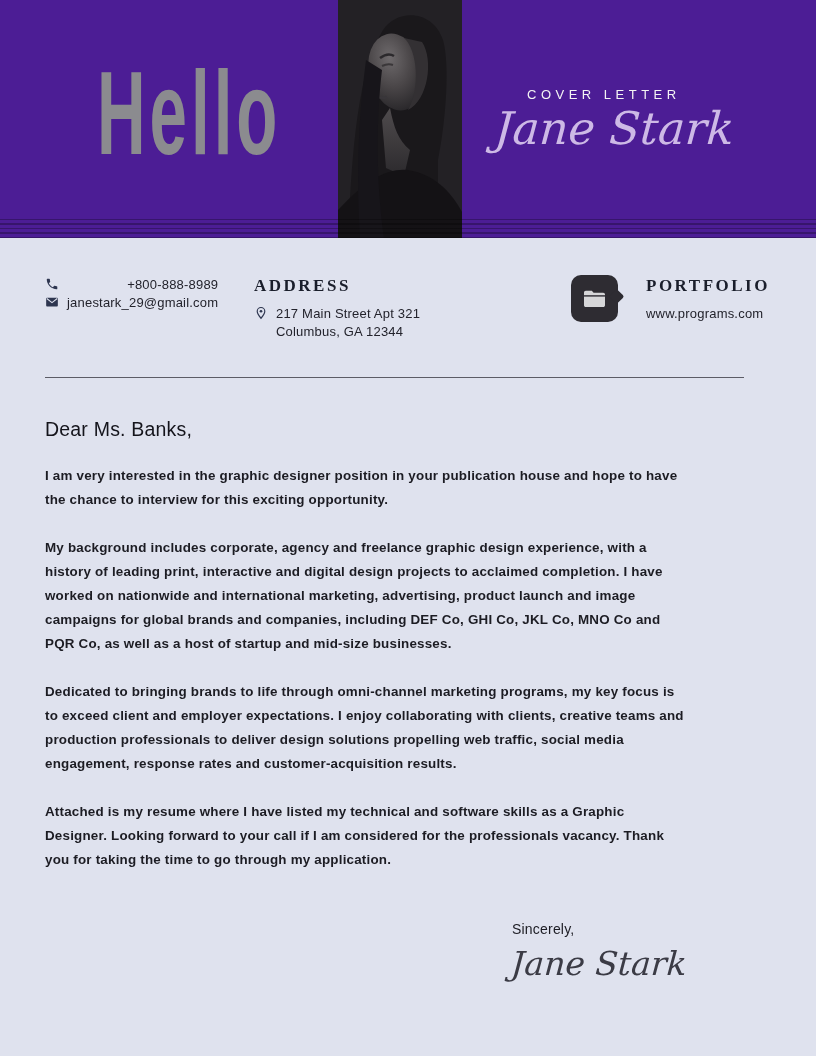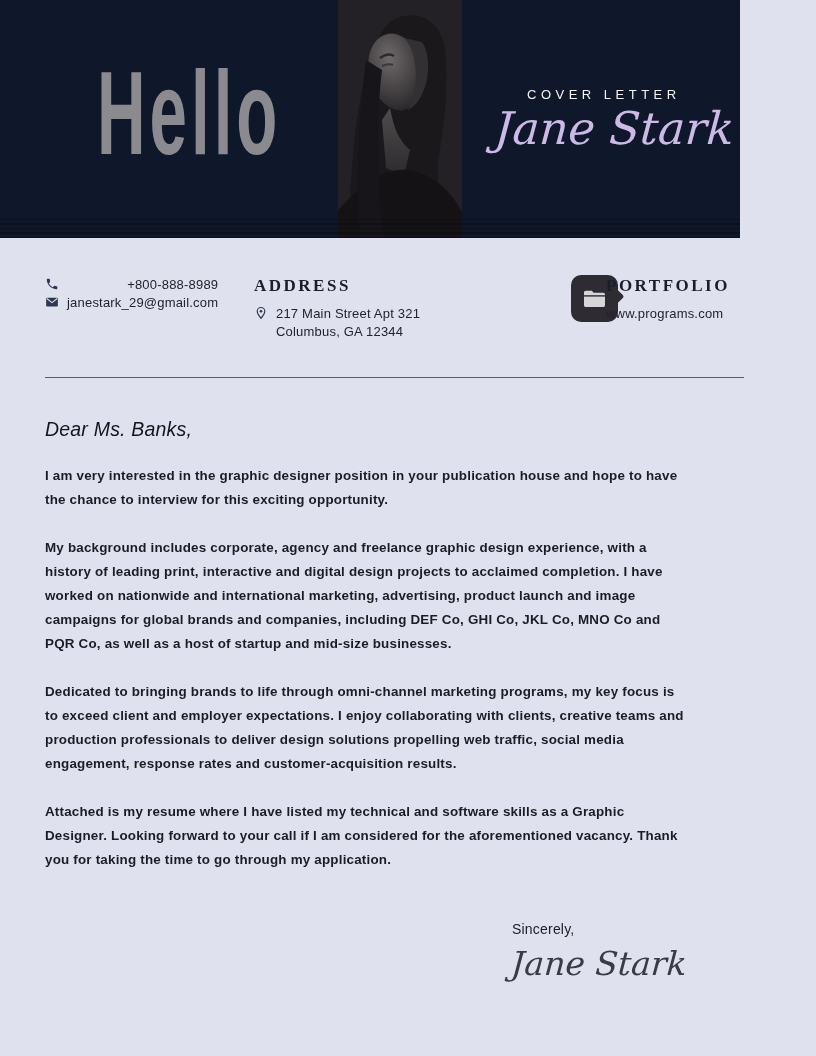--- a/index.html
+++ b/index.html
@@ -5,22 +5,22 @@
   html,body{margin:0;padding:0;}
   .page{
     position:relative;
     width:816px;height:1056px;
     background:#dfe2ee;
     font-family:"Liberation Sans",sans-serif;
     overflow:hidden;
   }
   
   .header{
-    position:absolute;left:0;top:0;width:740px;height:238px;
-    background:#0f172a;
+    position:absolute;left:0;top:0;width:816px;height:238px;
+    background:#4c1d95;
   }
   .scanlines{
     position:absolute;left:0;bottom:0;width:100%;height:22px;
     background:repeating-linear-gradient(to bottom,transparent 0 3px,rgba(0,0,0,.28) 3px 4.5px);
   }
   .portrait{
     position:absolute;left:338px;top:0;width:124px;height:238px;
   }
   .hello{
     position:absolute;left:97px;top:54px;
@@ -46,21 +46,21 @@
   }
   
   .info-heading{
     font-family:"Liberation Serif","DejaVu Serif",serif;
     font-size:17px;font-weight:bold;letter-spacing:2.5px;
     color:#1a1e2b;margin:0 0 9px 0;white-space:nowrap;
   }
   .info-col{position:absolute;top:276px;}
   .col-contact{left:45px;}
   .col-address{left:254px;}
-  .col-portfolio-text{left:606px;}
+  .col-portfolio-text{left:646px;}
   .info-row{
     display:flex;align-items:center;gap:8px;
     font-size:13px;color:#23232c;letter-spacing:.2px;
     height:16px;margin-bottom:2px;white-space:nowrap;justify-content:space-between;
   }
   .info-row .ico{width:14px;height:14px;flex:0 0 14px;display:block;}
   .indent{padding-left:22px;}
   .portfolio-badge{
     position:absolute;left:571px;top:275px;width:47px;height:47px;
     background:#2e2c32;border-radius:10px;
@@ -72,21 +72,21 @@
   .portfolio-badge .folder{
     position:absolute;left:12px;top:14px;
   }
   
   .divider{
     position:absolute;left:45px;top:377px;width:699px;height:1px;
     background:#5c5c66;
   }
   .salutation{
     position:absolute;left:45px;top:418px;
-    font-size:19.5px;color:#14141b;letter-spacing:.2px;font-style:italic;
+    font-size:19.5px;color:#14141b;letter-spacing:.2px;
   }
   .letter-body{
     position:absolute;left:45px;top:464px;width:640px;
   }
   .letter-body p{
     margin:0 0 24px 0;
     font-size:13.4px;line-height:24px;letter-spacing:.2px;
     color:#1c1c23;
     font-weight:bold;
   }
@@ -192,19 +192,19 @@
   </div>
 
   <div class="divider"></div>
 
   <div class="salutation">Dear Ms. Banks,</div>
 
   <div class="letter-body">
     <p>I am very interested in the graphic designer position in your publication house and hope to have the chance to interview for this exciting opportunity.</p>
     <p>My background includes corporate, agency and freelance graphic design experience, with a history of leading print, interactive and digital design projects to acclaimed completion. I have worked on nationwide and international marketing, advertising, product launch and image campaigns for global brands and companies, including DEF Co, GHI Co, JKL Co, MNO Co and PQR Co, as well as a host of startup and mid-size businesses.</p>
     <p>Dedicated to bringing brands to life through omni-channel marketing programs, my key focus is to exceed client and employer expectations. I enjoy collaborating with clients, creative teams and production professionals to deliver design solutions propelling web traffic, social media engagement, response rates and customer-acquisition results.</p>
-    <p>Attached is my resume where I have listed my technical and software skills as a Graphic Designer. Looking forward to your call if I am considered for the aforementioned vacancy. Thank you for taking the time to go through my application.</p>
+    <p>Attached is my resume where I have listed my technical and software skills as a Graphic Designer. Looking forward to your call if I am considered for the professionals vacancy. Thank you for taking the time to go through my application.</p>
   </div>
 
   <div class="closing">Sincerely,</div>
   <div class="signature script">Jane Stark</div>
 
 </div>
 
 </body></html>

